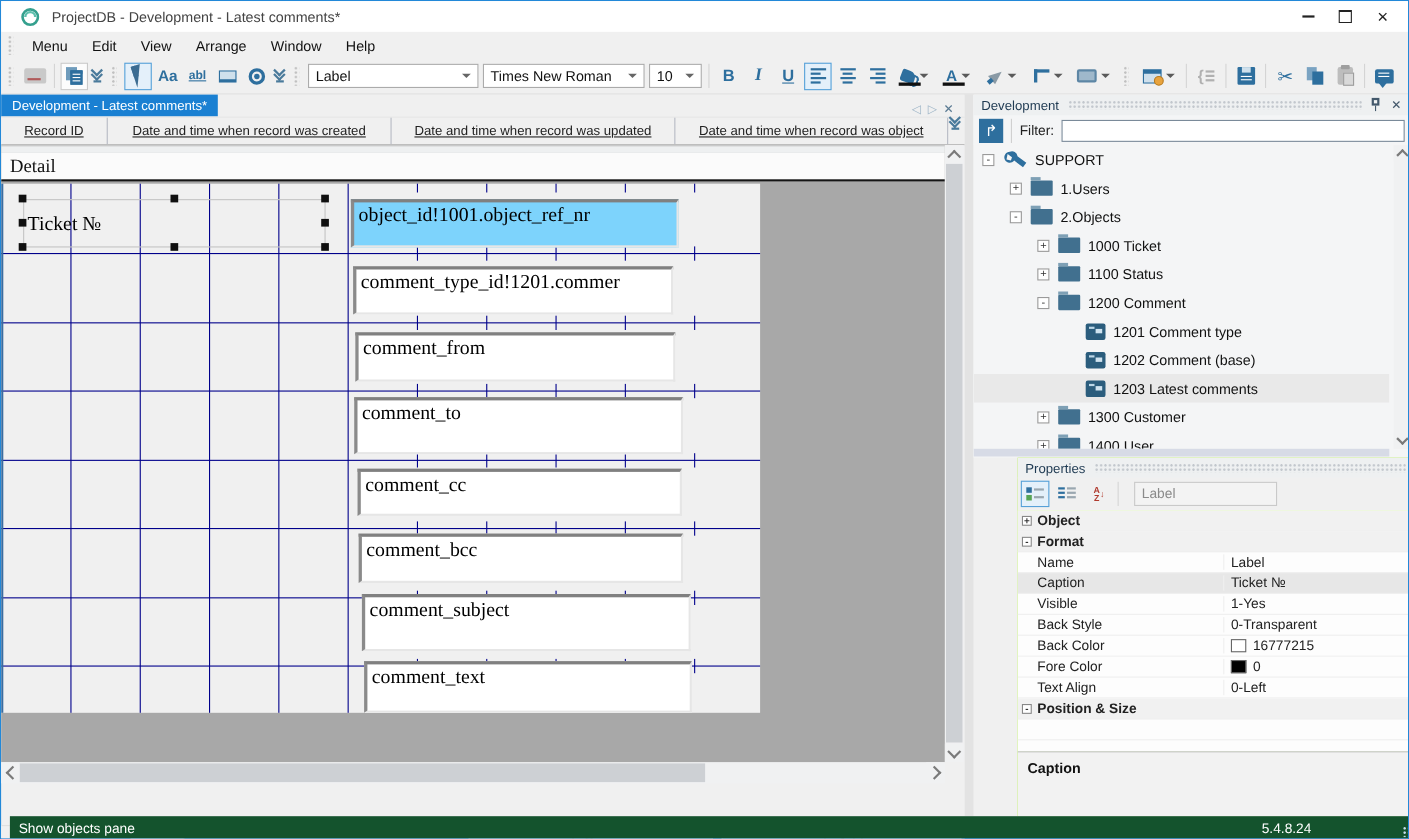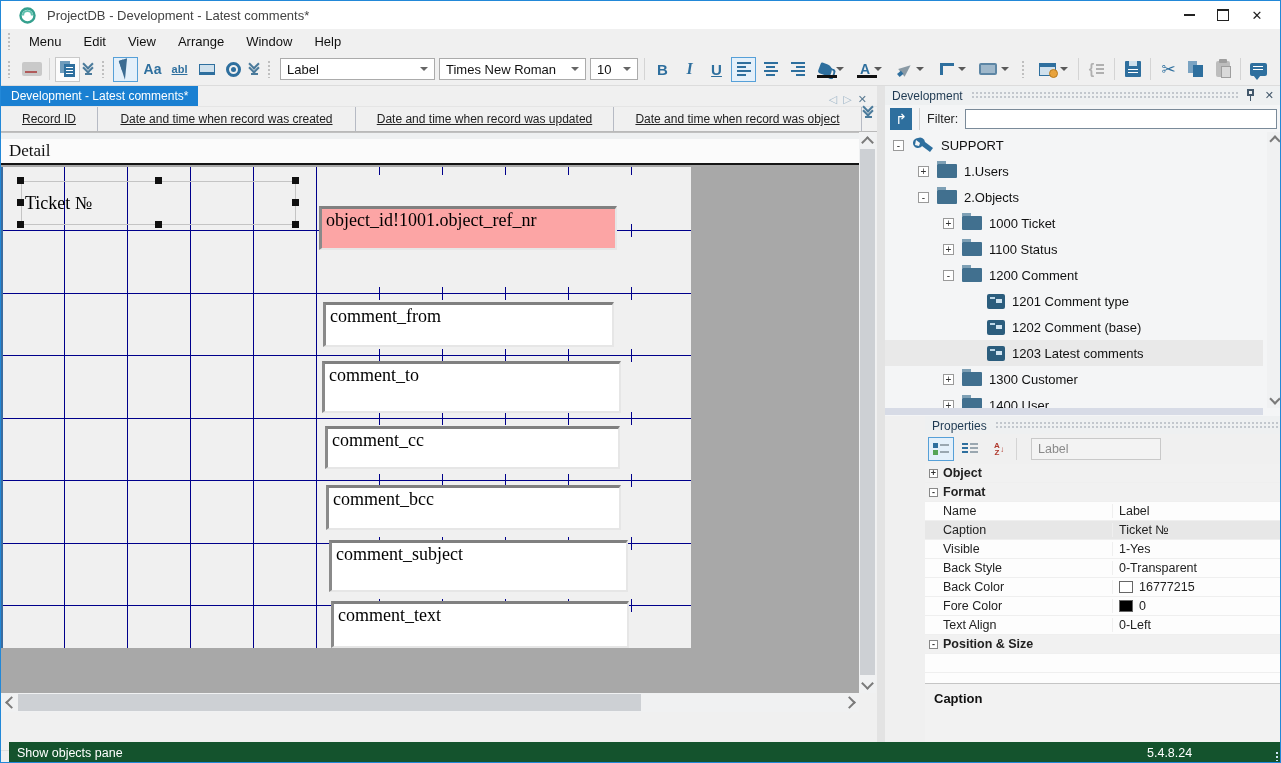--- a/index.html
+++ b/index.html
@@ -67,21 +67,21 @@
   #band-header{left:0;top:7px;width:858px;height:26px;background:#fbfbfb;border-bottom:2px solid #151515;
                box-sizing:border-box;font-family:"Liberation Serif",serif;font-size:17px;color:#111;
                display:flex;align-items:center;padding-left:8px;}
   #form-area{left:0;top:35px;width:690px;height:481px;background:#f0f0f0;}
   #form-ledge{left:0;top:35px;width:2px;height:481px;background:#3a6ca0;}
   .gridline{position:absolute;background:#00008b;}
   .fld{position:absolute;box-sizing:border-box;background:#fff;
        border-style:solid;border-color:#808080 #e6e6e6 #e6e6e6 #8a8a8a;border-width:3px 2px 2px 3px;
        font-family:"Liberation Serif",serif;font-size:18px;color:#000;
        padding:1px 0 0 4px;overflow:hidden;white-space:nowrap;}
-  .fld.hl{background:#fca5a5;margin-top:25px;}
+  .fld.hl{background:#7dd3fc;}
   #sel-label{position:absolute;border:1px solid #c4c4c4;box-sizing:border-box;
        font-family:"Liberation Serif",serif;font-size:18px;color:#000;
        display:flex;align-items:center;padding-left:3px;}
   .handle{position:absolute;width:7px;height:7px;background:#101010;}
 
   
   .sb-track{background:#f0f1f2;}
   .sb-thumb{background:#cdd0d4;}
   .sb-btn{display:flex;align-items:center;justify-content:center;background:#f0f1f2;}
   .arr{width:7px;height:7px;border-right:2px solid #7a7a7a;border-bottom:2px solid #7a7a7a;}
@@ -473,20 +473,21 @@
         <div class="gridline" style="left: 441px; top: 370px; width: 1px; height: 13px;"></div>
         <div class="gridline" style="left: 504px; top: 370px; width: 1px; height: 13px;"></div>
         <div class="gridline" style="left: 567px; top: 370px; width: 1px; height: 13px;"></div>
         <div class="gridline" style="left: 630px; top: 370px; width: 1px; height: 13px;"></div>
         <div class="gridline" style="left: 378px; top: 432px; width: 1px; height: 13px;"></div>
         <div class="gridline" style="left: 441px; top: 432px; width: 1px; height: 13px;"></div>
         <div class="gridline" style="left: 504px; top: 432px; width: 1px; height: 13px;"></div>
         <div class="gridline" style="left: 567px; top: 432px; width: 1px; height: 13px;"></div>
         <div class="gridline" style="left: 630px; top: 432px; width: 1px; height: 13px;"></div>
         <div class="fld hl" style="left: 318px; top: 14px; width: 298px; height: 44px;">object_id!1001.object_ref_nr</div>
+        <div class="fld" style="left: 320px; top: 75px; width: 291px; height: 44px;">comment_type_id!1201.commer</div>
         <div class="fld" style="left: 322px; top: 135px; width: 291px; height: 45px;">comment_from</div>
         <div class="fld" style="left: 321px; top: 194px; width: 299px; height: 52px;">comment_to</div>
         <div class="fld" style="left: 324px; top: 259px; width: 295px; height: 43px;">comment_cc</div>
         <div class="fld" style="left: 325px; top: 318px; width: 295px; height: 45px;">comment_bcc</div>
         <div class="fld" style="left: 328px; top: 373px; width: 299px; height: 52px;">comment_subject</div>
         <div class="fld" style="left: 330px; top: 434px; width: 298px; height: 47px;">comment_text</div>
         <div id="sel-label" style="left: 20px; top: 14px; width: 275px; height: 44px;">Ticket №</div>
         <div class="handle" style="left: 16px; top: 10px;"></div>
         <div class="handle" style="left: 153.5px; top: 10px;"></div>
         <div class="handle" style="left: 291px; top: 10px;"></div>

